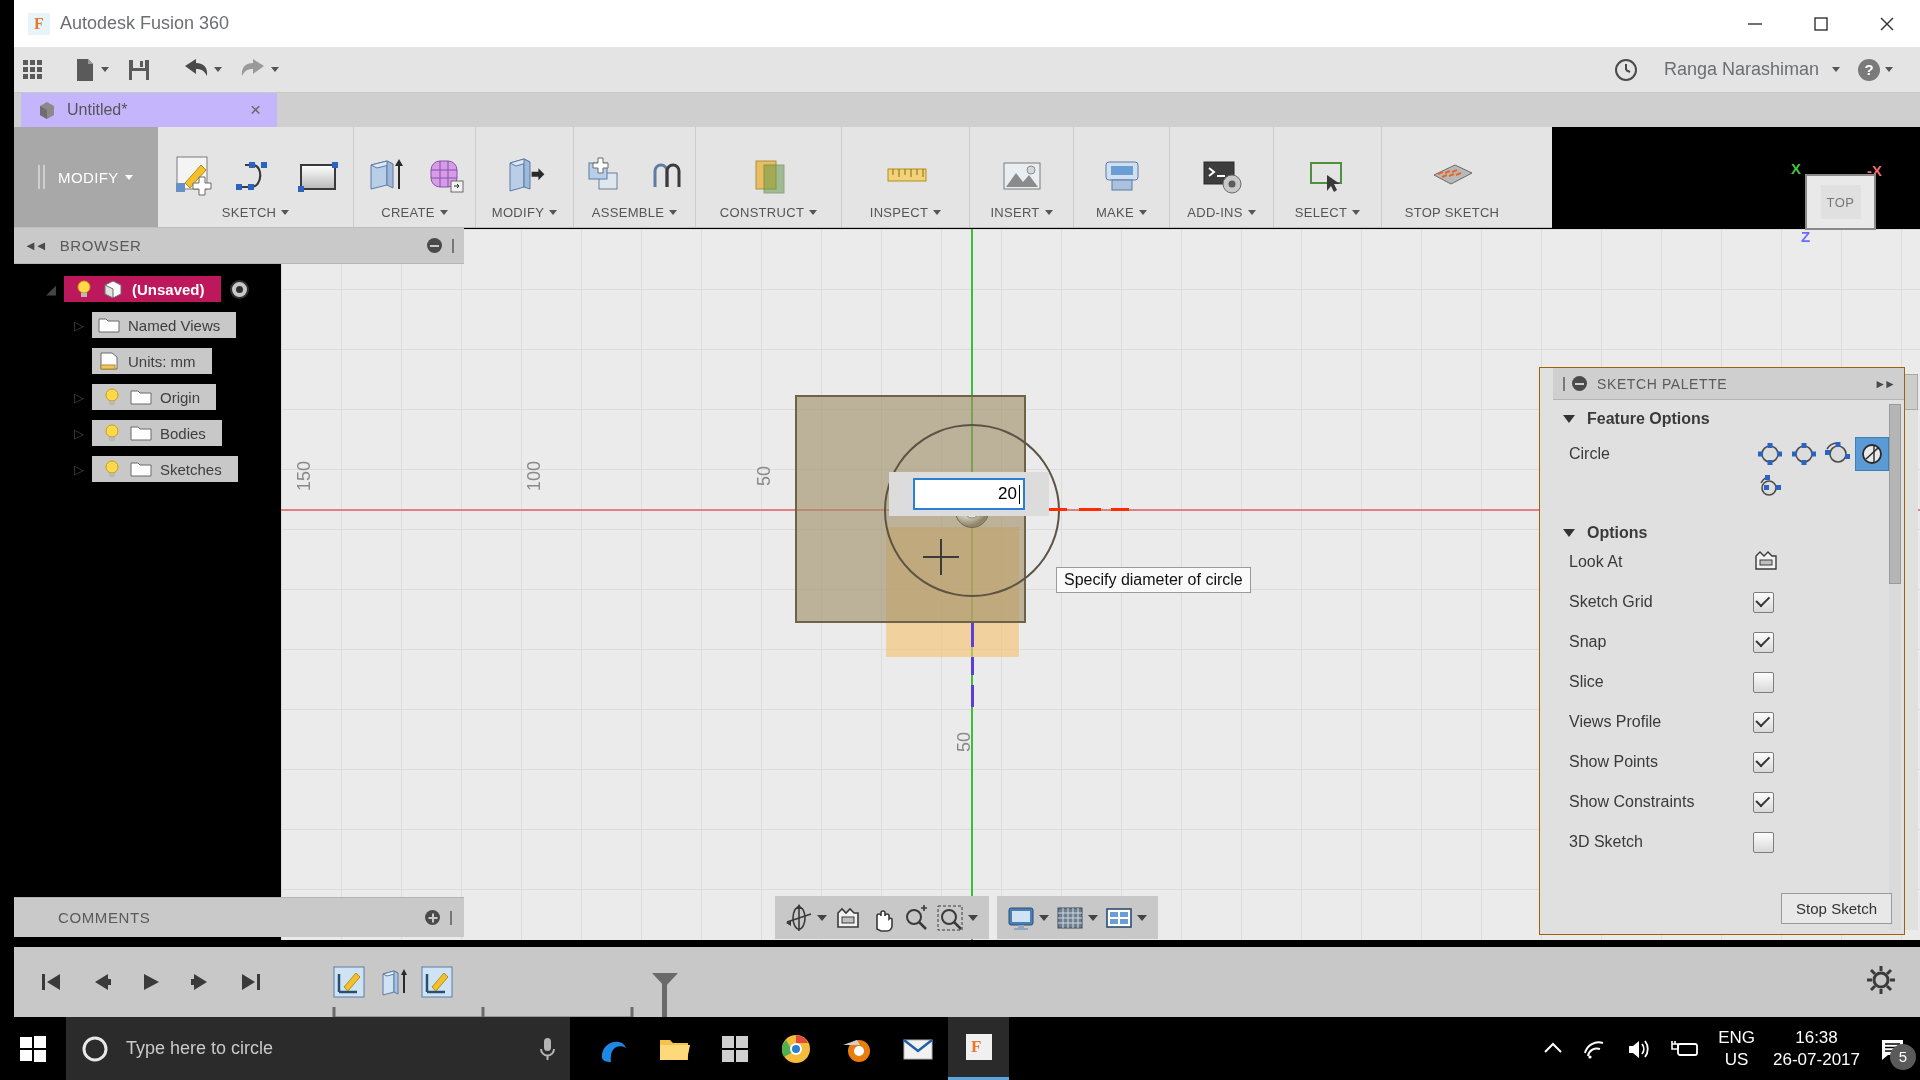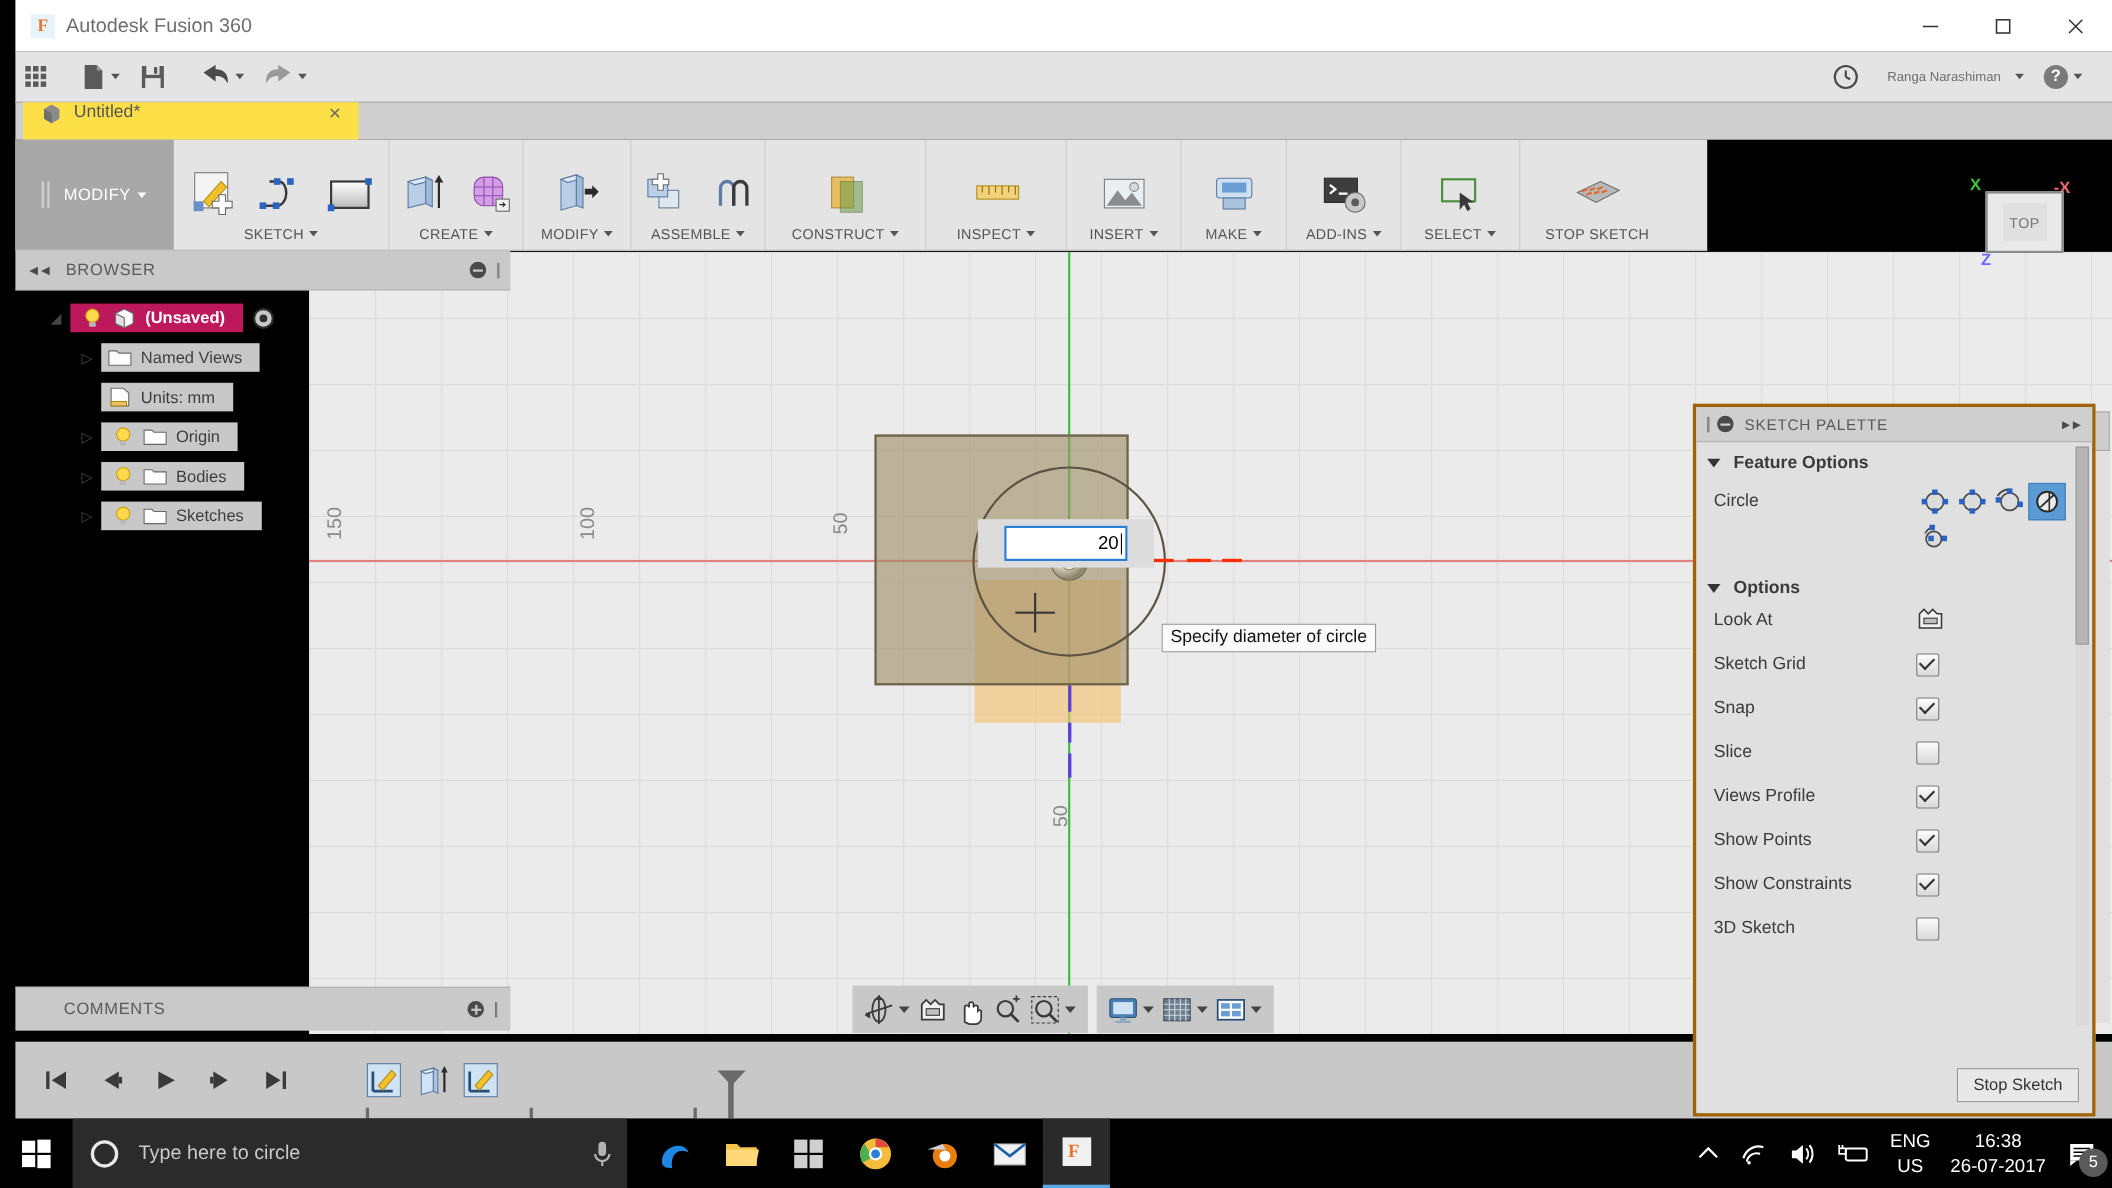--- a/index.html
+++ b/index.html
@@ -36,34 +36,34 @@
   }
   .qb-item { display: flex; align-items: center; height: 100%; padding: 0 9px; cursor: default; }
   .qb-gap { width: 14px; }
   .caret-dn {
     width: 0; height: 0; border-left: 4px solid transparent; border-right: 4px solid transparent;
     border-top: 5px solid #555; margin-left: 5px;
   }
   .grid9 { display: grid; grid-template-columns: repeat(3,5px); grid-gap: 2px; }
   .grid9 i { display:block; width:5px; height:5px; background:#5a5a5a; }
   .qb-right { margin-left: auto; display: flex; align-items: center; padding-right: 18px; }
-  .qb-user { font-size: 12px; color: #6d6e71; margin: 0 8px; }
+  .qb-user { font-size: 18px; color: #6d6e71; margin: 0 8px; }
   .help-badge {
     width: 22px; height: 22px; border-radius: 50%; background: #7a7a7a; color: #fff;
     font-size: 15px; font-weight: bold; display: flex; align-items: center; justify-content: center;
   }
 
   
   .tabstrip {
     position: absolute; left: 14px; top: 93px; width: 1906px; height: 34px;
     background: #cfcfcf;
   }
   .doc-tab {
-    position: absolute; left: 7px; top: 0; width: 305px; height: 34px;
-    background: #fde047; display: flex; align-items: flex-start; padding: 0 8px;
+    position: absolute; left: 7px; top: 0; width: 256px; height: 34px;
+    background: #c4b5fd; display: flex; align-items: center; padding: 0 8px;
   }
   .doc-tab-icon { width: 20px; height: 20px; margin: 0 10px 0 8px; }
   .doc-tab-label { font-size: 16px; color: #555; flex: 1; }
   .doc-tab-close { font-size: 19px; color: #666; padding: 0 8px; }
 
   
   .ribbon {
     position: absolute; left: 14px; top: 127px; width: 1538px; height: 101px;
     background: #e4e4e4; border-bottom: 1px solid #bdbdbd;
     display: flex; align-items: stretch;
@@ -236,22 +236,22 @@
   .tb-action {
     width: 30px; height: 30px; position: relative; display:flex;align-items:center;justify-content:center;
   }
   .tb-badge {
     position: absolute; right: -8px; bottom: -6px; width: 26px; height: 26px; border-radius: 50%;
     background: #5a5a5a; color: #fff; font-size: 15px; display:flex;align-items:center;justify-content:center;
   }
 
   
   .palette {
-    position: absolute; left: 1539px; top: 367px; width: 366px; height: 648px;
-    background: #e0e0e0; border: 3px solid #a16207;
+    position: absolute; left: 1539px; top: 367px; width: 366px; height: 568px;
+    background: #e0e0e0; border: 1px solid #a16207; padding-left: 13px;
   }
   .pal-head {
     height: 32px; background: #cfcfcf; display: flex; align-items: center; padding: 0 10px;
     border-bottom: 1px solid #b4b4b4;
   }
   .pal-title { font-size: 14px; color: #5a5a5a; letter-spacing: .6px; margin-left: 10px; }
   .pal-expand { margin-left: auto; color: #4a4a4a; font-size: 12px; letter-spacing: -2px; }
   .pal-section { padding: 10px 0 0 10px; }
   .pal-sec-title { font-size: 16px; font-weight: bold; color: #3a3a3a; display:flex; align-items:center; gap:12px;}
   .tri-dn { width:0;height:0;border-left:6px solid transparent;border-right:6px solid transparent;border-top:8px solid #333; }

